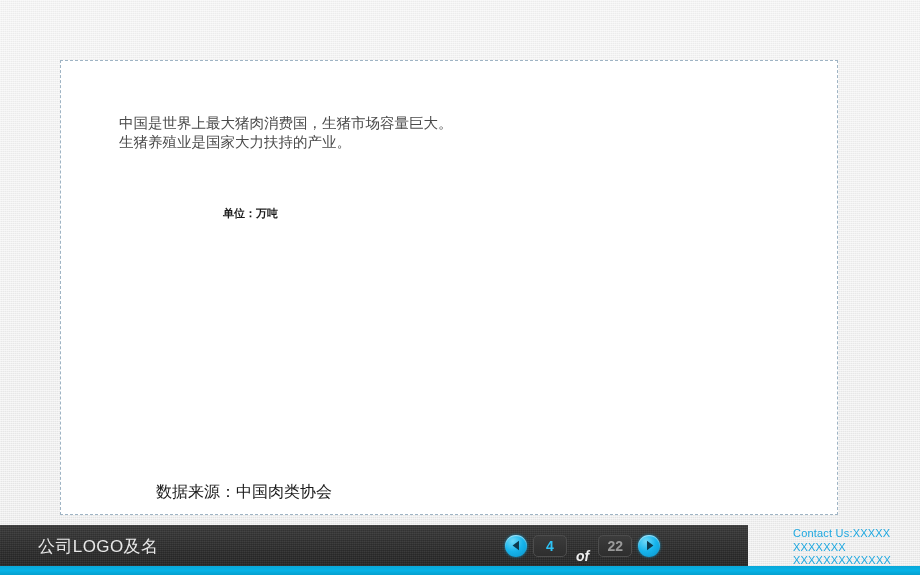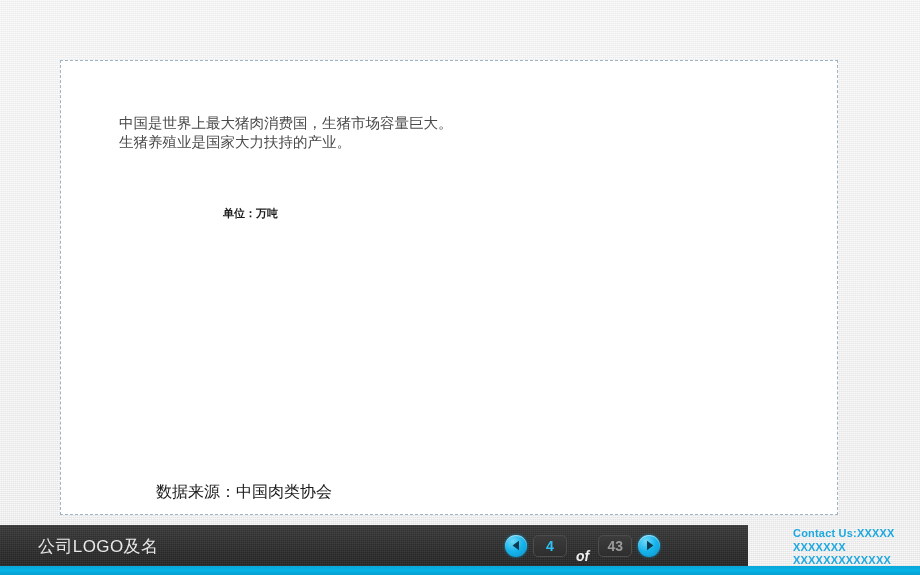--- a/index.html
+++ b/index.html
@@ -198,21 +198,21 @@
     margin-top: 20px;
   }
 
   
   #contact-block {
     position: absolute;
     left: 793px;
     top: 527px;
     font-family: "Liberation Sans", sans-serif;
     font-size: 11px;
-    font-weight: 700;
+    font-weight: 400;
     line-height: 13.5px;
     color: #1fa8e0;
     letter-spacing: .2px;
     white-space: nowrap;
     z-index: 6;
   }
   #contact-block div { display: block; }
 </style>
 </head>
 <body>
@@ -248,21 +248,21 @@
         </span>
       </div>
 
       <div class="page-box">
         <span class="page-current">4</span>
       </div>
 
       <span class="of-word">of</span>
 
       <div class="page-box">
-        <span class="page-total">43</span>
+        <span class="page-total">22</span>
       </div>
 
       <div class="nav-circle">
         <span>
           <svg width="9" height="11" viewBox="0 0 9 11" aria-hidden="true">
             <path d="M2 0.8 L2 10.2 L8.4 5.5 Z" fill="#0d3a4d"></path>
           </svg>
         </span>
       </div>
 

